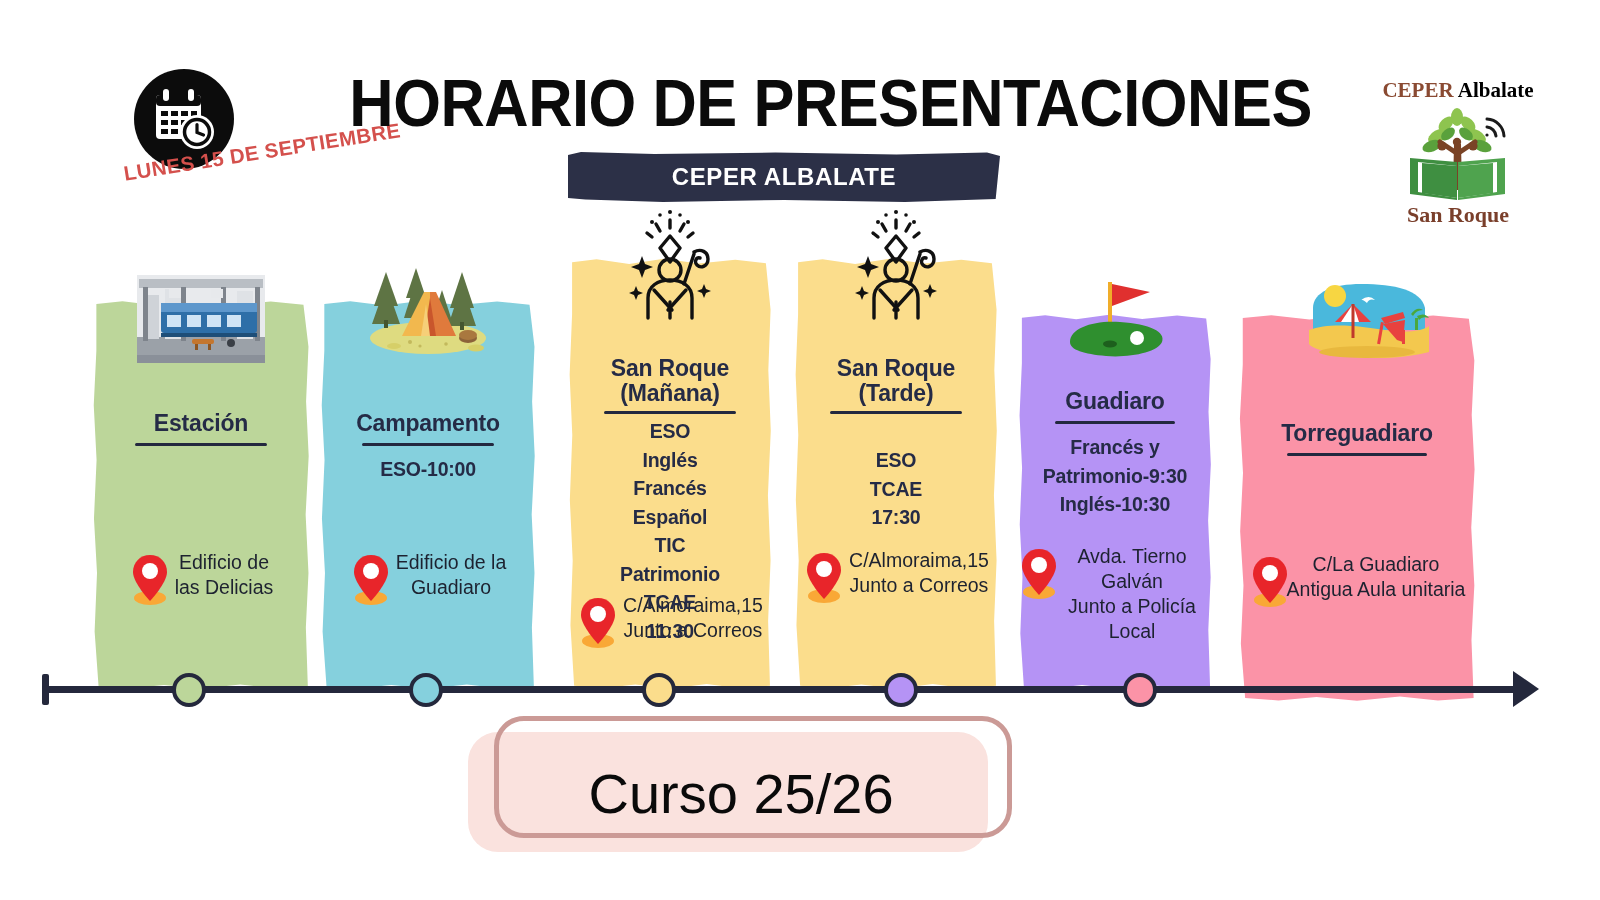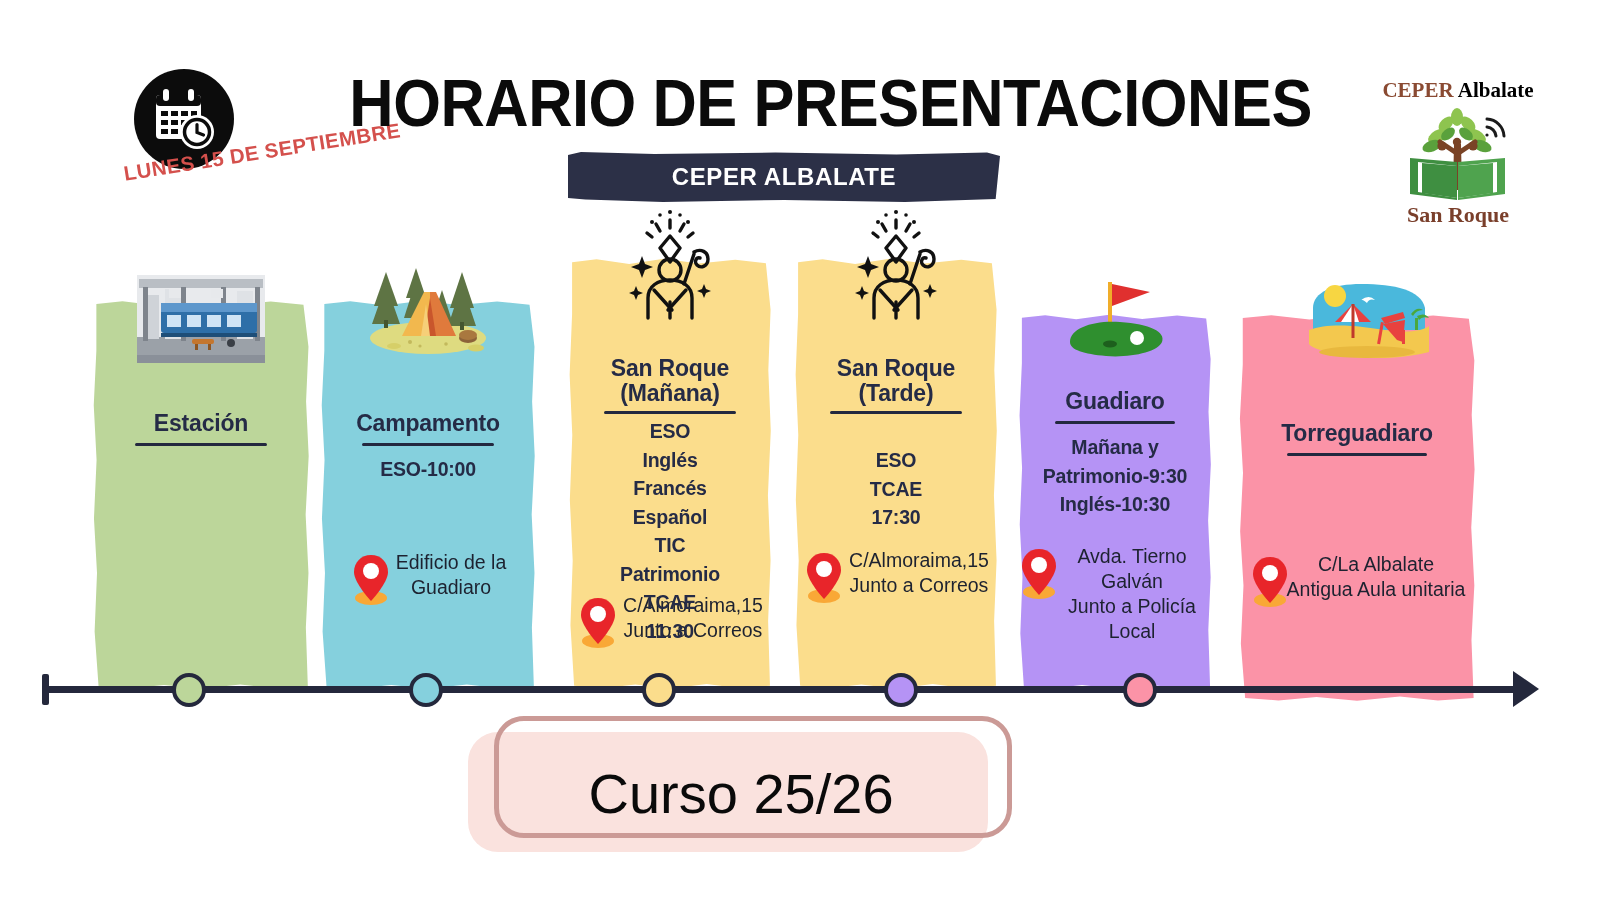--- a/index.html
+++ b/index.html
@@ -248,20 +248,31 @@
         <rect x="58" y="69" width="3" height="6" fill="#8e5520"></rect>
         <rect x="71" y="69" width="3" height="6" fill="#8e5520"></rect>
         <circle cx="94" cy="68" r="4" fill="#3a3f46"></circle>
         <rect x="0" y="80" width="128" height="8" fill="#8a9099"></rect>
       </svg>
     </div>
     <div class="content" style="padding-top:110px;">
       <div class="card-title">Estación</div>
       <div class="divider"></div>
     </div>
+    <div class="loc" style="top:250px;">
+      <span class="pin">
+        <svg width="42" height="54" viewBox="0 0 42 54">
+          <ellipse cx="21" cy="46" rx="16" ry="7" fill="#f9a836"></ellipse>
+          <path d="M21 3 C11 3 4 10.5 4 20 C4 31 21 49 21 49 C21 49 38 31 38 20 C38 10.5 31 3 21 3 Z" fill="#e8252a"></path>
+          <circle cx="21" cy="19" r="8" fill="#fff"></circle>
+        </svg>
+      </span>
+      <span class="addr">Edificio de
+las Delicias</span>
+    </div>
   </div>
 
   <div class="card" id="card1" style="left:320px;top:300px;width:216px;height:390px;">
     <div class="shape" style="background:#85d0dd"></div>
     <div class="card-illus" style="top:-38px;">
       <svg width="128" height="94" viewBox="0 0 128 94">
         <ellipse cx="64" cy="76" rx="58" ry="16" fill="#dedb80"></ellipse>
         <g fill="#5e7444">
           <path d="M22 22 L36 62 L8 62 Z"></path>
             <path d="M22 10 L34 44 L10 44 Z"></path>
@@ -432,21 +443,21 @@
         <path d="M62 12 L100 20 L62 34 Z" fill="#e0302f"></path>
         <path d="M20 70 C20 56 44 48 70 50 C100 52 116 60 112 70 C108 80 80 86 56 84 C34 82 20 78 20 70 Z" fill="#2f8f2f"></path>
         <ellipse cx="60" cy="72" rx="7" ry="3.4" fill="#1d5f1d"></ellipse>
         <circle cx="87" cy="66" r="7" fill="#fff"></circle>
       </svg>
     </div>
     <div class="content" style="padding-top:74px;">
       <div class="card-title">Guadiaro</div>
       <div class="divider" style="width:120px;"></div>
       <div>
-        <div class="subj">Mañana y</div>
+        <div class="subj">Francés y</div>
         <div class="subj">Patrimonio-9:30</div>
         <div class="subj">Inglés-10:30</div>
       </div>
     </div>
     <div class="loc" style="top:230px;">
       <span class="pin">
         <svg width="42" height="54" viewBox="0 0 42 54">
           <ellipse cx="21" cy="46" rx="16" ry="7" fill="#f9a836"></ellipse>
           <path d="M21 3 C11 3 4 10.5 4 20 C4 31 21 49 21 49 C21 49 38 31 38 20 C38 10.5 31 3 21 3 Z" fill="#e8252a"></path>
           <circle cx="21" cy="19" r="8" fill="#fff"></circle>
@@ -489,21 +500,21 @@
       <div class="divider" style="width:140px;margin-bottom:22px;"></div>
     </div>
     <div class="loc" style="top:238px;">
       <span class="pin">
         <svg width="42" height="54" viewBox="0 0 42 54">
           <ellipse cx="21" cy="46" rx="16" ry="7" fill="#f9a836"></ellipse>
           <path d="M21 3 C11 3 4 10.5 4 20 C4 31 21 49 21 49 C21 49 38 31 38 20 C38 10.5 31 3 21 3 Z" fill="#e8252a"></path>
           <circle cx="21" cy="19" r="8" fill="#fff"></circle>
         </svg>
       </span>
-      <span class="addr" style="margin-left:-8px;">C/La Albalate
+      <span class="addr" style="margin-left:-8px;">C/La Guadiaro
 Antigua Aula unitaria</span>
     </div>
   </div>
 
   <div class="tl-cap"></div>
   <div class="tl-line"></div>
   <div class="tl-arrow"></div>
   <div class="tl-dot" style="left:189px;background:#bcd69a"></div>
   <div class="tl-dot" style="left:426px;background:#85d0dd"></div>
   <div class="tl-dot" style="left:659px;background:#fbdd8c"></div>

